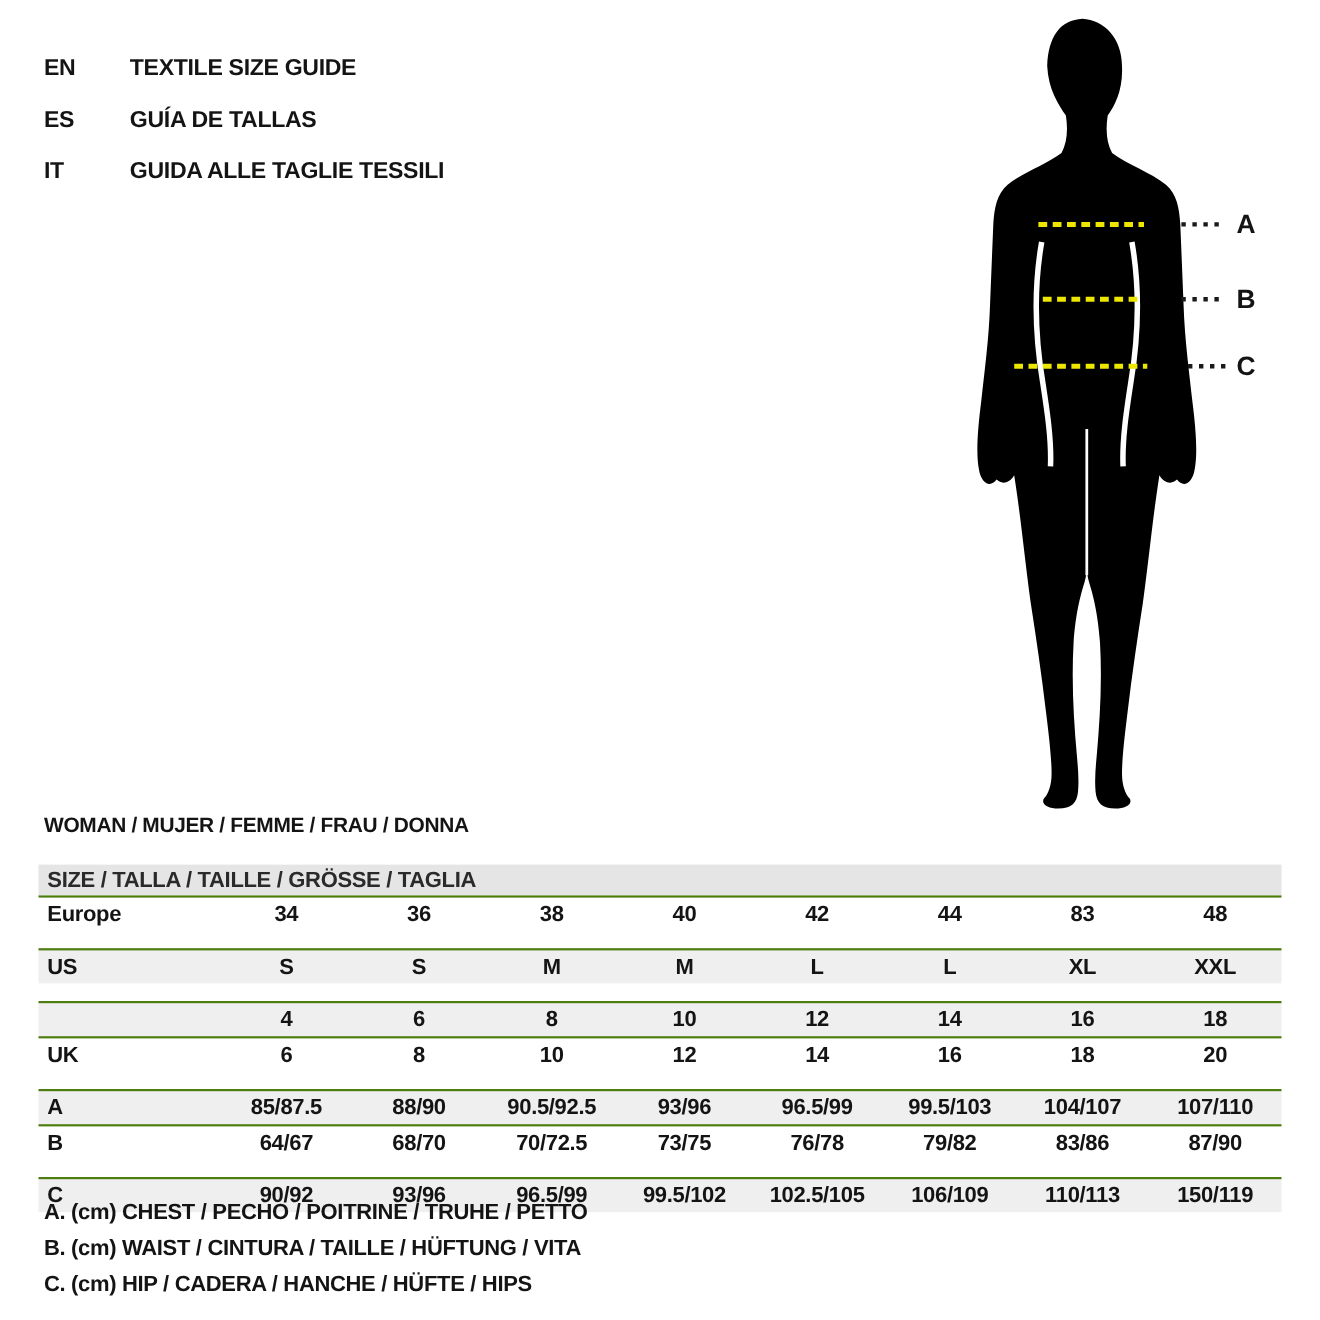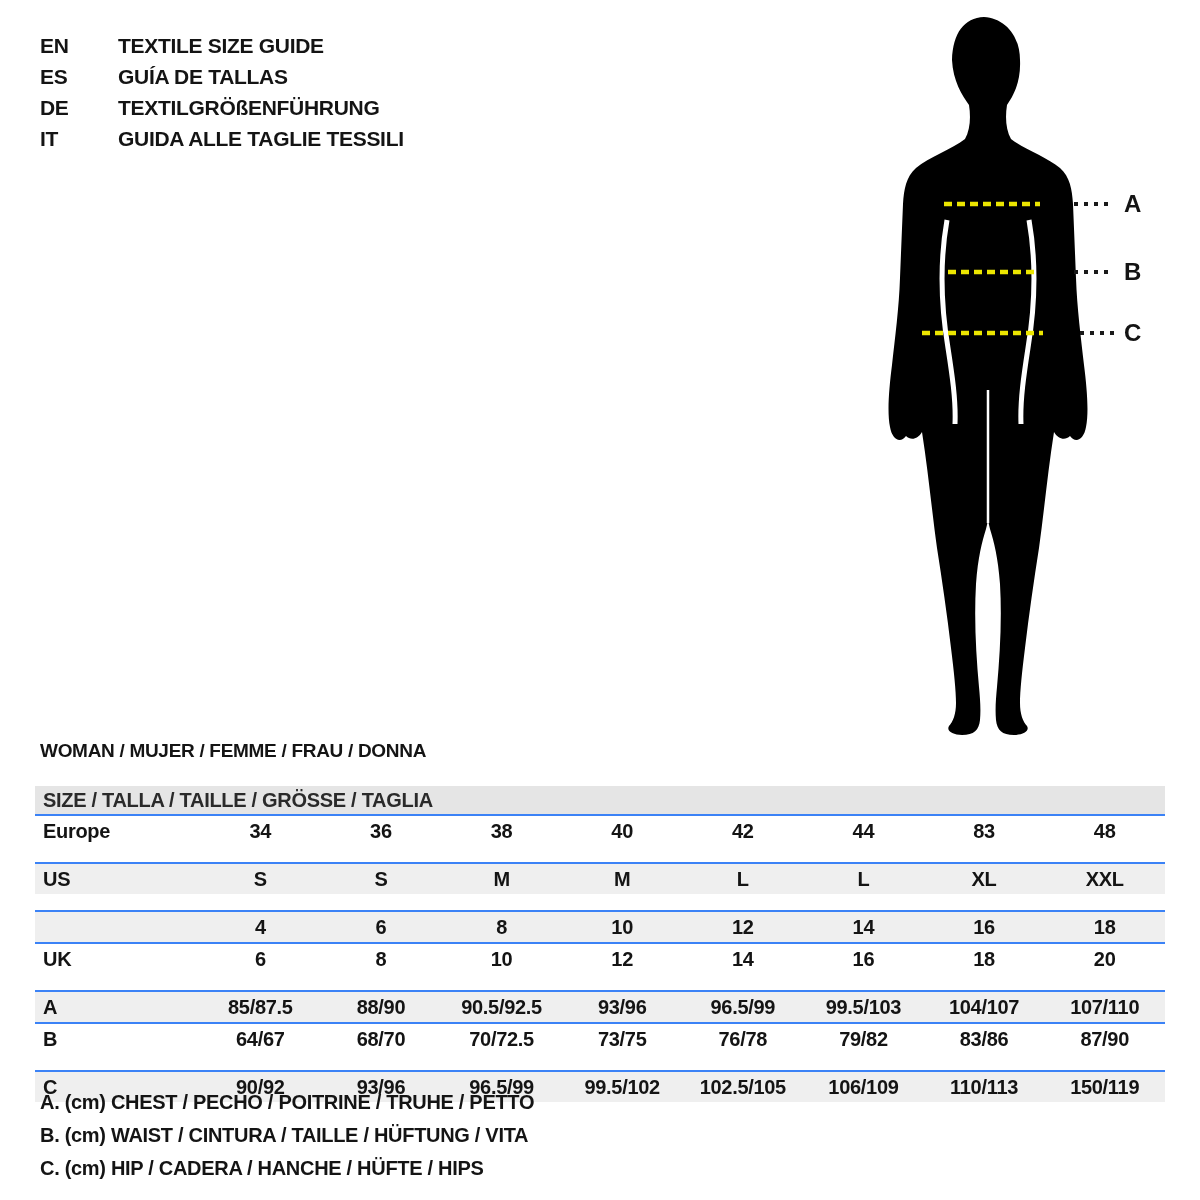--- a/index.html
+++ b/index.html
@@ -3,60 +3,56 @@
 <meta charset="utf-8">
 <style>
   html,body{margin:0;padding:0;}
   body{
     width:1200px;height:1200px;position:relative;background:#ffffff;
     font-family:"Liberation Sans", sans-serif;font-weight:bold;color:#141414;
     letter-spacing:-0.3px;overflow:hidden;
   }
   
   .lang-block{position:absolute;left:40px;top:30px;}
-  .lang-row{display:flex;height:31px;line-height:31px;font-size:21px;}
+  .lang-row{display:flex;height:31px;line-height:31px;font-size:21px;margin-top:16px;}
   .lang-code{width:78px;flex:0 0 78px;}
   .lang-label{white-space:nowrap;}
 
   
   .figure{position:absolute;left:848px;top:8px;width:300px;height:735px;}
 
   
   .woman-title{position:absolute;left:40px;top:740px;font-size:19px;white-space:nowrap;}
 
   
   .size-table{position:absolute;left:35px;top:786px;width:1130px;}
   .t-header{height:28px;line-height:28px;background:#e5e5e5;padding-left:8px;
             font-size:20px;color:#2a2a2a;}
   .t-row{display:grid;grid-template-columns:165px repeat(8,1fr);
-         height:30px;line-height:30px;border-top:2px solid #3b82f6;
+         height:30px;line-height:30px;border-top:2px solid #4d7c0f;
          font-size:20px;background:#ffffff;}
   .t-row.shaded{background:#efefef;margin-top:16px;}
   .t-label{padding-left:8px;text-align:left;}
   .t-cell{text-align:center;}
 
   
   .legend{position:absolute;left:40px;top:1086px;}
   .legend-line{height:33px;line-height:33px;font-size:20px;white-space:nowrap;}
 </style>
 </head>
 <body>
 
 <div class="lang-block" id="lang-rows">
     <div class="lang-row">
       <span class="lang-code">EN</span>
       <span class="lang-label">TEXTILE SIZE GUIDE</span>
     </div>
     <div class="lang-row">
       <span class="lang-code">ES</span>
       <span class="lang-label">GUÍA DE TALLAS</span>
-    </div>
-    <div class="lang-row">
-      <span class="lang-code">DE</span>
-      <span class="lang-label">TEXTILGRÖßENFÜHRUNG</span>
     </div>
     <div class="lang-row">
       <span class="lang-code">IT</span>
       <span class="lang-label">GUIDA ALLE TAGLIE TESSILI</span>
     </div>
   </div>
 
 <svg class="figure" width="300" height="735" viewBox="0 0 300 735">
   <path fill="#000000" d="
     M136 9

